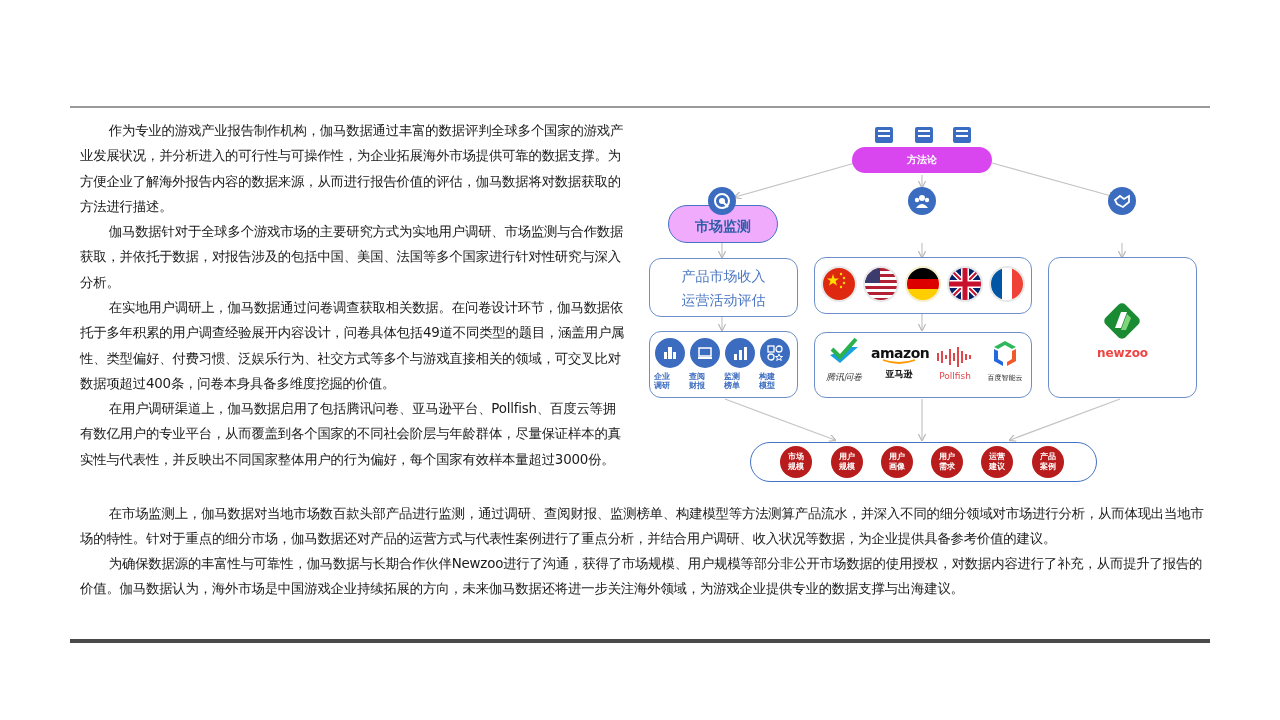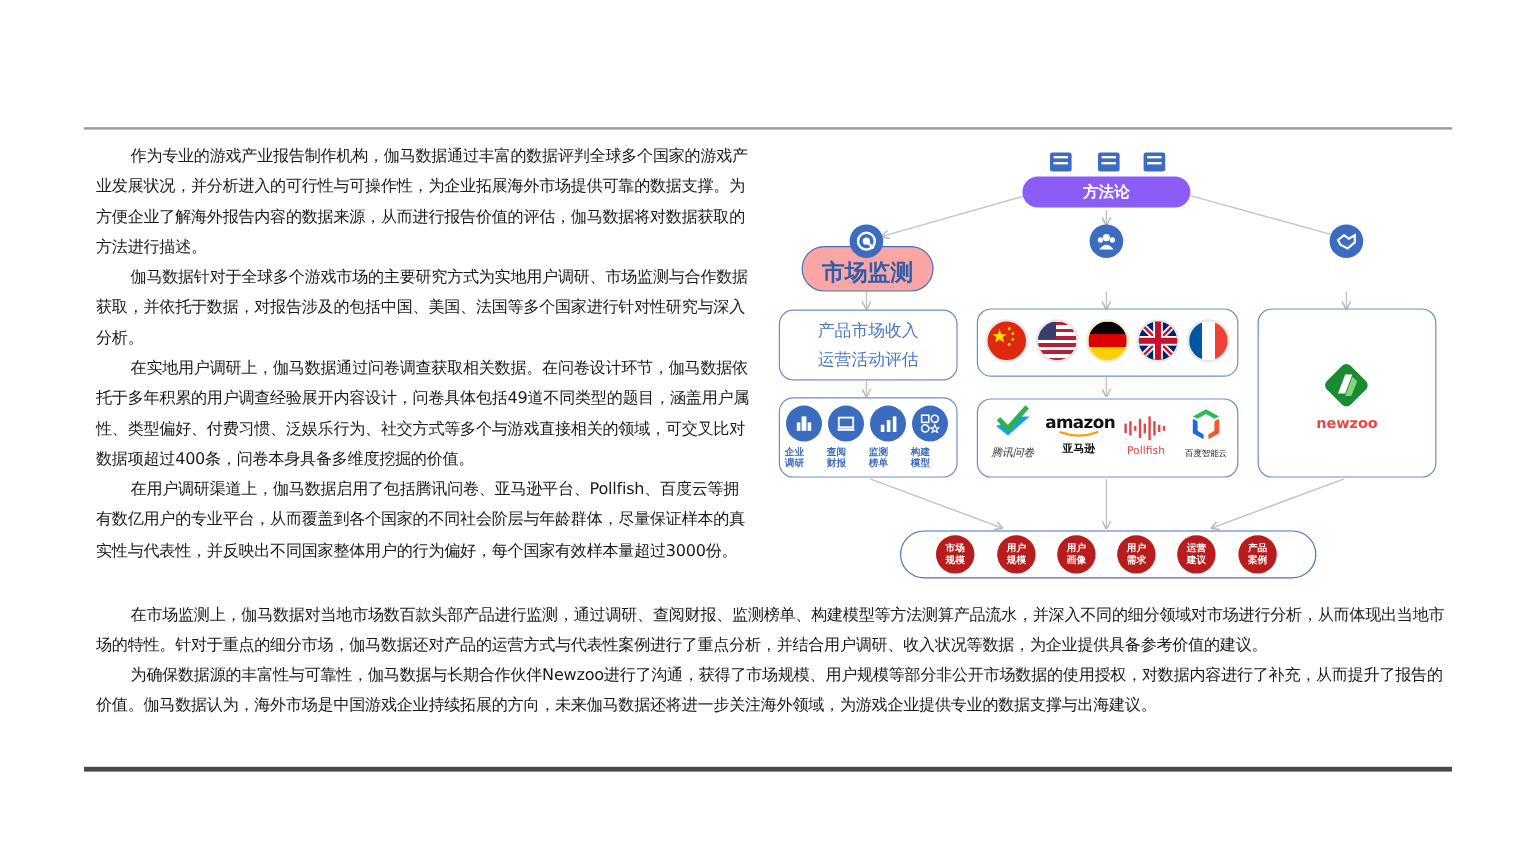--- a/index.html
+++ b/index.html
@@ -9,27 +9,27 @@
   .rule-bottom { position:absolute; left:70px; top:639px; width:1140px; height:4px; background:#4a4a4a; }
 
   .para { position:absolute; font-size:13.4px; line-height:25.3px; letter-spacing:-0.2px; margin:0; }
   .para.narrow { left:80px; width:548px; }
   .para.wide { left:80px; width:1126px; }
   .indent { text-indent:2.15em; }
 
   
   .diagram { position:absolute; left:640px; top:115px; width:575px; height:380px; }
   .diagram svg.lines { position:absolute; left:0; top:0; }
-  .pill { position:absolute; border:1.5px solid #4472c4; border-radius:20px; background:#fca5a5;
-          color:#2f5ea9; font-weight:bold; font-size:19px; display:flex; align-items:center; justify-content:center; box-sizing:border-box; padding-top:6px; }
+  .pill { position:absolute; border:1.5px solid #4472c4; border-radius:20px; background:#f0abfc;
+          color:#2f5ea9; font-weight:bold; font-size:14px; display:flex; align-items:center; justify-content:center; box-sizing:border-box; padding-top:6px; }
   .icon-circle { position:absolute; width:28px; height:28px; border-radius:50%; background:#3b6cc0;
                  display:flex; align-items:center; justify-content:center; }
   .box { position:absolute; border:1.5px solid #6d8fc9; border-radius:12px; background:#fff; box-sizing:border-box; }
-  .head { position:absolute; left:212px; top:32px; width:140px; height:26px; background:#8b5cf6; border-radius:13px;
-          color:#fff; font-weight:bold; font-size:13px; display:flex; align-items:center; justify-content:center; }
+  .head { position:absolute; left:212px; top:32px; width:140px; height:26px; background:#d946ef; border-radius:13px;
+          color:#fff; font-weight:bold; font-size:10px; display:flex; align-items:center; justify-content:center; }
   .doc { position:absolute; width:18px; height:16px; background:#3a6cc2; top:12px; border-radius:2px; }
   .doc i { position:absolute; left:3px; right:3px; height:2px; background:#fff; }
   .boxtext { position:absolute; color:#4a77c4; font-size:14px; line-height:24px; text-align:center; width:100%; top:5px; }
   .tool { position:absolute; top:6px; width:32px; text-align:left; }
   .tool .c { width:30px; height:30px; margin:0 auto; border-radius:50%; background:#3b6cc0; display:flex; align-items:center; justify-content:center; }
   .tool .t { font-size:8px; line-height:9px; color:#3b6cc0; font-weight:bold; margin-top:4px; }
   .flag { position:absolute; top:8px; width:36px; height:36px; border-radius:50%; overflow:hidden; border:2px solid #e8e8e8; box-sizing:border-box; }
   .brand { position:absolute; text-align:center; }
   .out { position:absolute; width:32px; height:32px; border-radius:50%; background:#b91c1c; color:#fff; font-size:8px; line-height:10px; font-weight:bold;
          display:flex; align-items:center; justify-content:center; text-align:center; }

